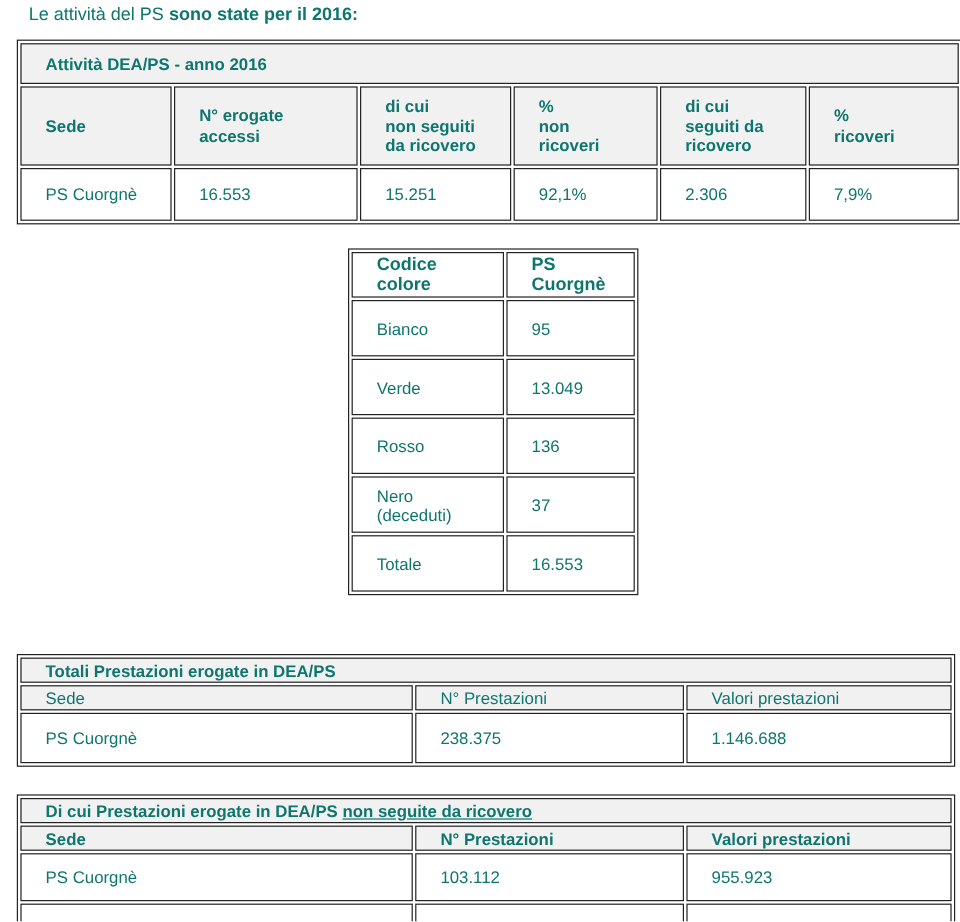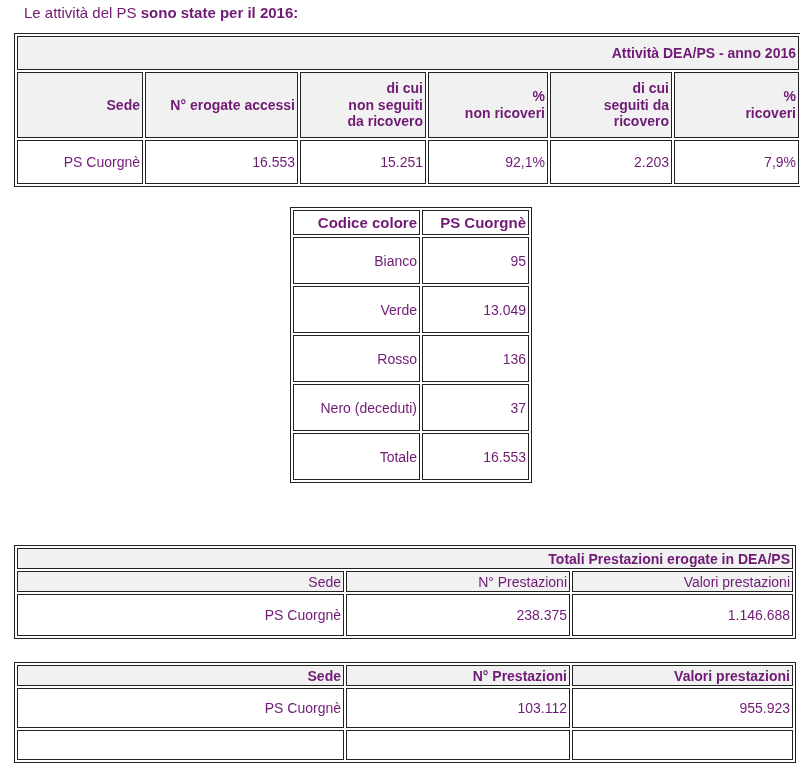--- a/index.html
+++ b/index.html
@@ -3,44 +3,44 @@
 <meta charset="utf-8">
 <style>
   html, body { margin: 0; padding: 0; background: #ffffff; }
   .page {
     position: relative;
     width: 800px;
     height: 768px;
     overflow: hidden;
     background: #ffffff;
     font-family: "Liberation Sans", "DejaVu Sans", sans-serif;
-    color: #701a75;
+    color: #0f766e;
   }
   .doc-title {
     position: absolute;
     left: 24px;
     top: 4px;
     font-size: 15px;
     white-space: nowrap;
   }
   .doc-title .b { font-weight: bold; }
 
   table.tbl {
     position: absolute;
     border-collapse: separate;
     border-spacing: 2px;
     table-layout: fixed;
     border: 1px solid #222222;
     background: #ffffff;
   }
   table.tbl td {
     border: 1px solid #222222;
-    text-align: right;
+    text-align: left;
     vertical-align: middle;
-    padding: 1px 2px;
+    padding: 1px 20px;
     overflow: hidden;
     font-size: 14px;
   }
   .shade { background: #f1f1f1; }
 
   
   .t1 { left: 14px; top: 33px; width: 772px; }
   .t1 .ttl  { height: 30px; font-weight: bold; }
   .t1 .hdr td { height: 62px; font-weight: bold; white-space: pre-line; line-height: 1.2; }
   .t1 .dat td { height: 40px; }
@@ -94,21 +94,21 @@
 seguiti da
 ricovero</td>
       <td class="shade">%
 ricoveri</td>
     </tr>
     <tr class="dat">
       <td>PS Cuorgnè</td>
       <td>16.553</td>
       <td>15.251</td>
       <td>92,1%</td>
-      <td>2.203</td>
+      <td>2.306</td>
       <td>7,9%</td>
     </tr>
   </tbody>
     </table>
 
   <table class="tbl t2">
     <colgroup>
         <col style="width:127px">
         <col style="width:107px">
       </colgroup>
@@ -163,20 +163,23 @@
   </tbody>
     </table>
 
   <table class="tbl t4">
     <colgroup>
         <col style="width:327px">
         <col style="width:224px">
         <col style="width:221px">
       </colgroup>
     <tbody>
+        <tr>
+      <td colspan="3" class="ttl shade"><span>Di cui Prestazioni erogate in DEA/PS </span><span class="und">non seguite da ricovero</span></td>
+    </tr>
     <tr class="hdr">
       <td class="shade">Sede</td>
       <td class="shade">N° Prestazioni</td>
       <td class="shade">Valori prestazioni</td>
     </tr>
     <tr class="dat">
       <td>PS Cuorgnè</td>
       <td>103.112</td>
       <td>955.923</td>
     </tr>

